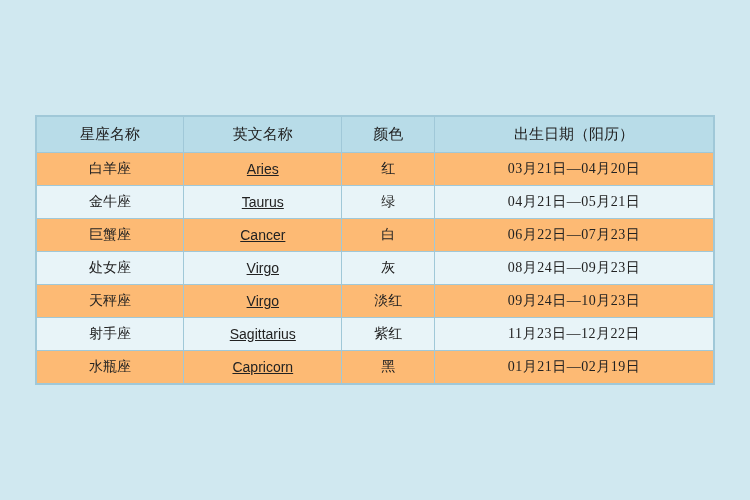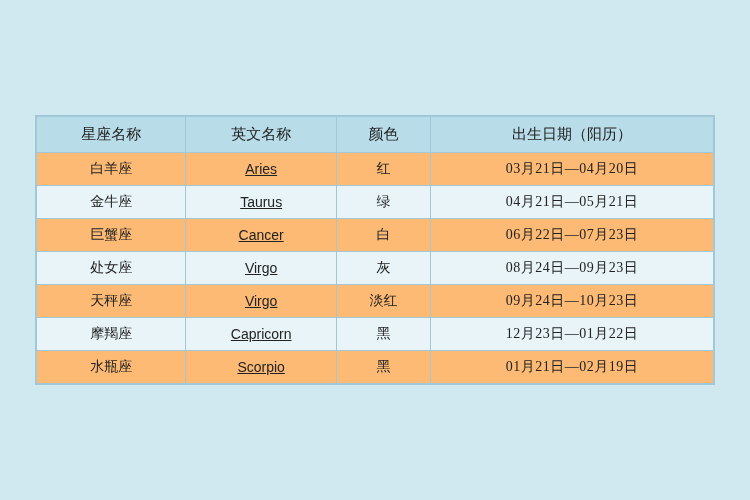--- a/index.html
+++ b/index.html
@@ -106,26 +106,26 @@
           <td>灰</td>
           <td>08月24日—09月23日</td>
         </tr>
         <tr>
           <td>天秤座</td>
           <td>Virgo</td>
           <td>淡红</td>
           <td>09月24日—10月23日</td>
         </tr>
         <tr>
-          <td>摩羯座</td>
-          <td>Capricorn</td>
-          <td>黑</td>
-          <td>12月23日—01月22日</td>
+          <td>射手座</td>
+          <td>Sagittarius</td>
+          <td>紫红</td>
+          <td>11月23日—12月22日</td>
         </tr>
         <tr>
           <td>水瓶座</td>
-          <td>Scorpio</td>
+          <td>Capricorn</td>
           <td>黑</td>
           <td>01月21日—02月19日</td>
         </tr>
       </tbody>
   </table>
 </div>
 
 </body></html>

